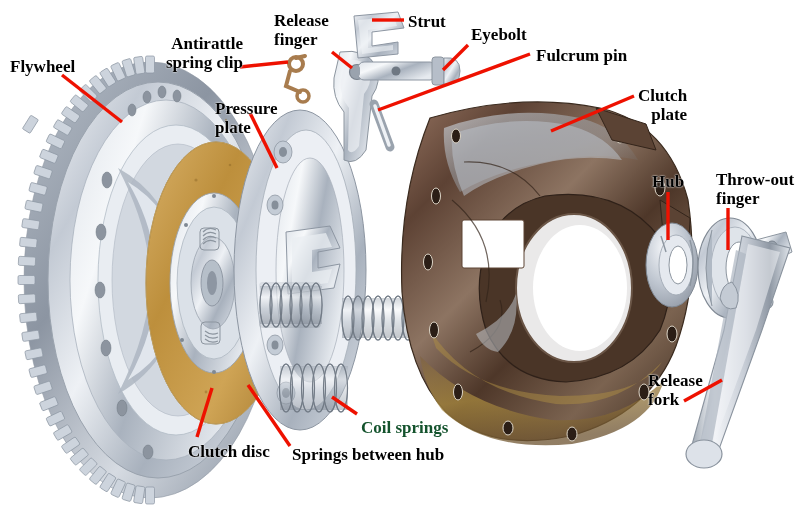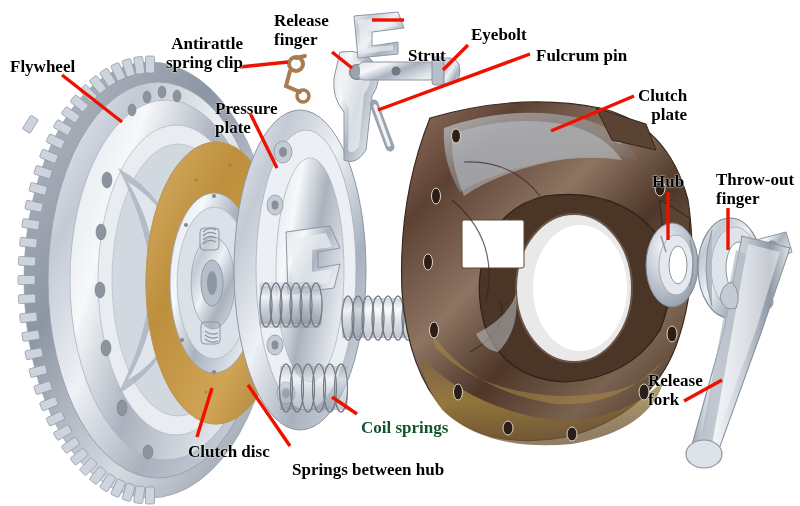--- a/index.html
+++ b/index.html
@@ -443,26 +443,26 @@
         <line x1="357" y1="414" x2="332" y2="397"></line>
         <line x1="197" y1="437" x2="212" y2="388"></line>
         <line x1="290" y1="446" x2="248" y2="385"></line>
       </g>
   </svg>
 
   <div id="label-layer">
       <div class="label" style="left: 10px; top: 57px; color: rgb(0, 0, 0);"><div>Flywheel</div></div>
       <div class="label" style="left: 166px; top: 34px; color: rgb(0, 0, 0); text-align: right;"><div>Antirattle</div><div>spring clip</div></div>
       <div class="label" style="left: 274px; top: 11px; color: rgb(0, 0, 0);"><div>Release</div><div>finger</div></div>
-      <div class="label" style="left: 408px; top: 12px; color: rgb(0, 0, 0); margin-top: 34px;"><div>Strut</div></div>
+      <div class="label" style="left: 408px; top: 12px; color: rgb(0, 0, 0);"><div>Strut</div></div>
       <div class="label" style="left: 471px; top: 25px; color: rgb(0, 0, 0);"><div>Eyebolt</div></div>
       <div class="label" style="left: 536px; top: 46px; color: rgb(0, 0, 0);"><div>Fulcrum pin</div></div>
       <div class="label" style="left: 638px; top: 86px; color: rgb(0, 0, 0); text-align: right;"><div>Clutch</div><div>plate</div></div>
       <div class="label" style="left: 215px; top: 99px; color: rgb(0, 0, 0);"><div>Pressure</div><div>plate</div></div>
       <div class="label" style="left: 652px; top: 172px; color: rgb(0, 0, 0);"><div>Hub</div></div>
       <div class="label" style="left: 716px; top: 170px; color: rgb(0, 0, 0);"><div>Throw-out</div><div>finger</div></div>
       <div class="label" style="left: 648px; top: 371px; color: rgb(0, 0, 0);"><div>Release</div><div>fork</div></div>
       <div class="label" style="left: 361px; top: 418px; color: #14532d;"><div>Coil springs</div></div>
       <div class="label" style="left: 188px; top: 442px; color: rgb(0, 0, 0);"><div>Clutch disc</div></div>
-      <div class="label" style="left: 292px; top: 445px; color: rgb(0, 0, 0); margin-top: 15px;"><div>Springs between hub</div></div>
+      <div class="label" style="left: 292px; top: 445px; color: rgb(0, 0, 0);"><div>Springs between hub</div></div>
     </div>
 
 </div>
 
 </body></html>

